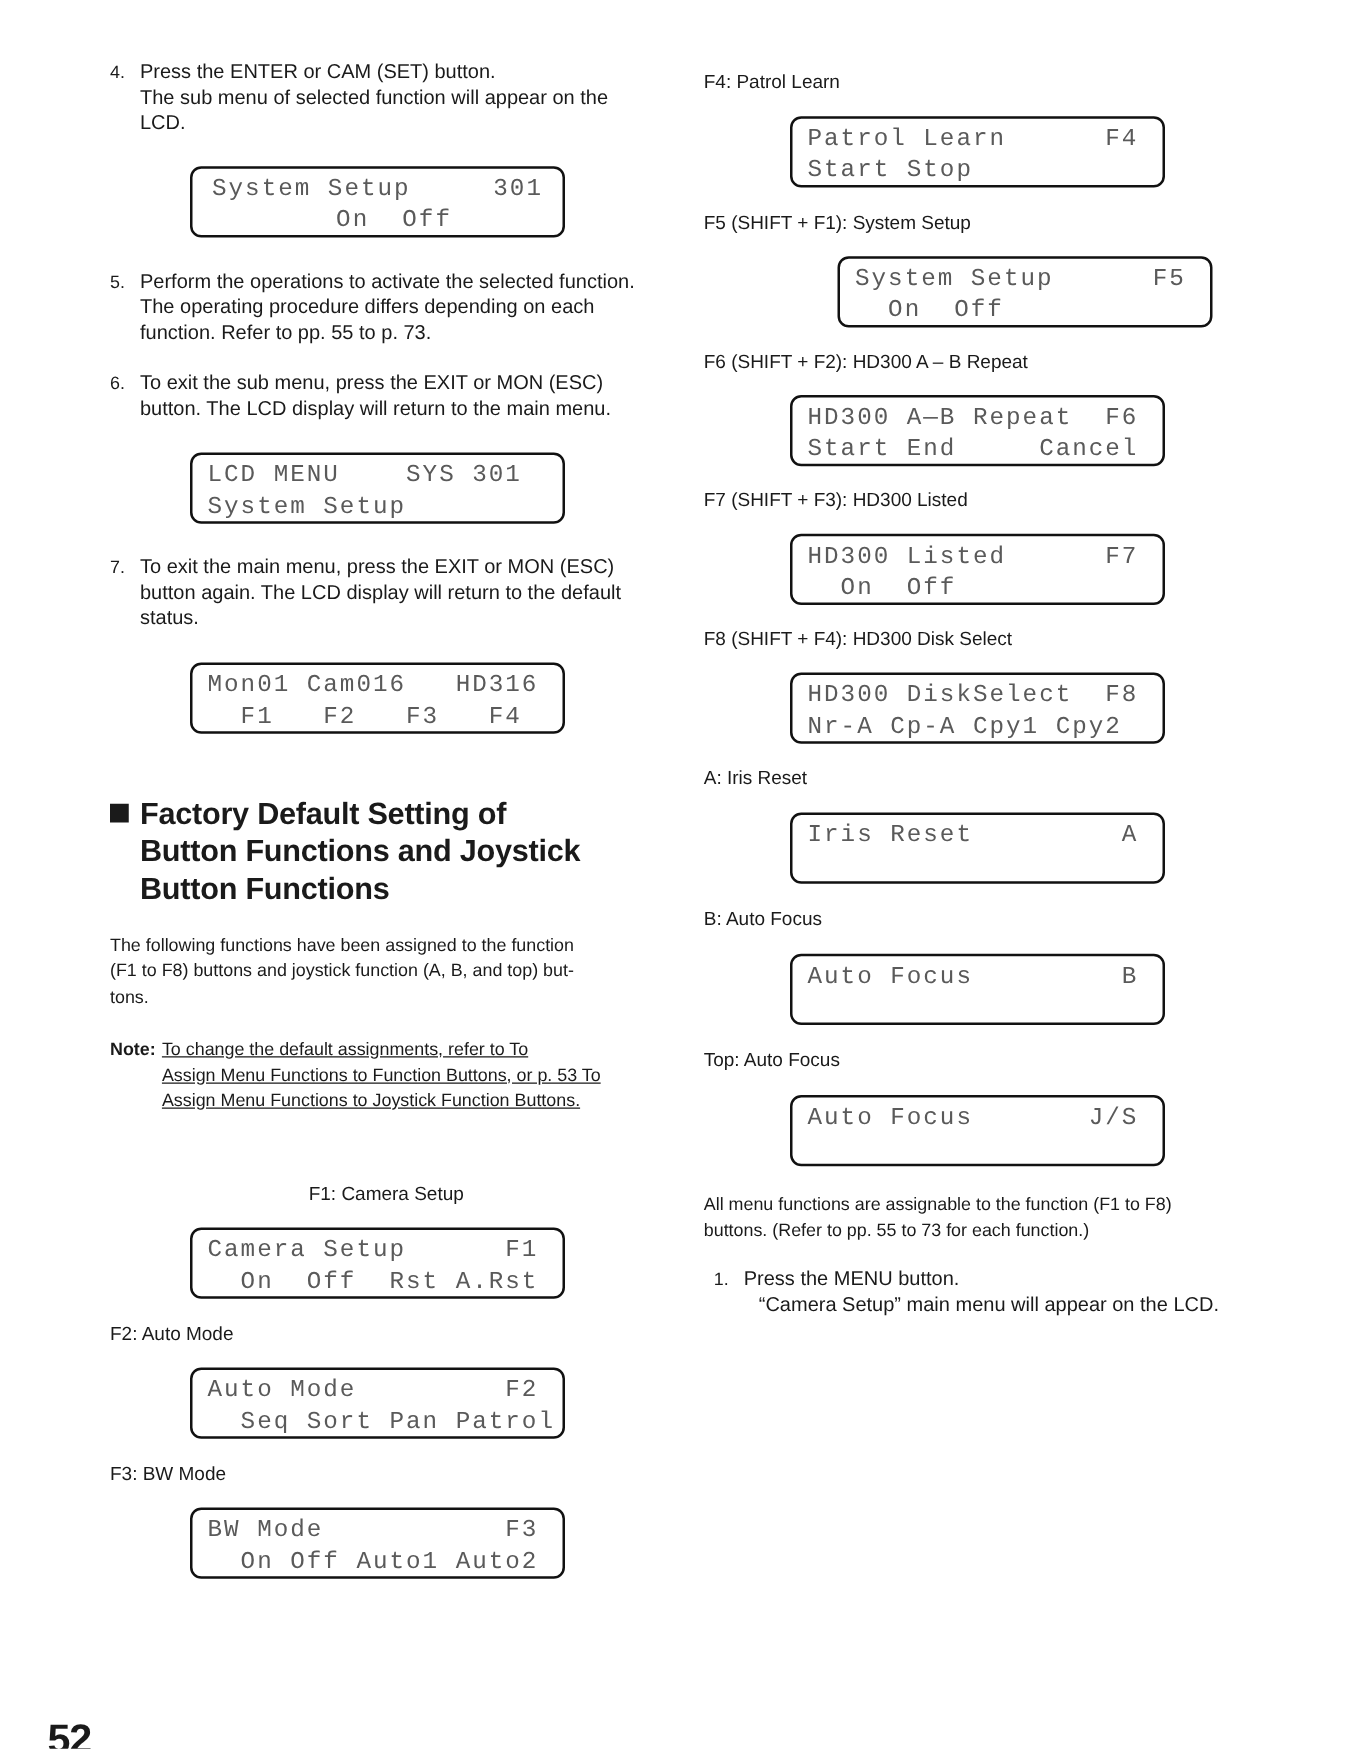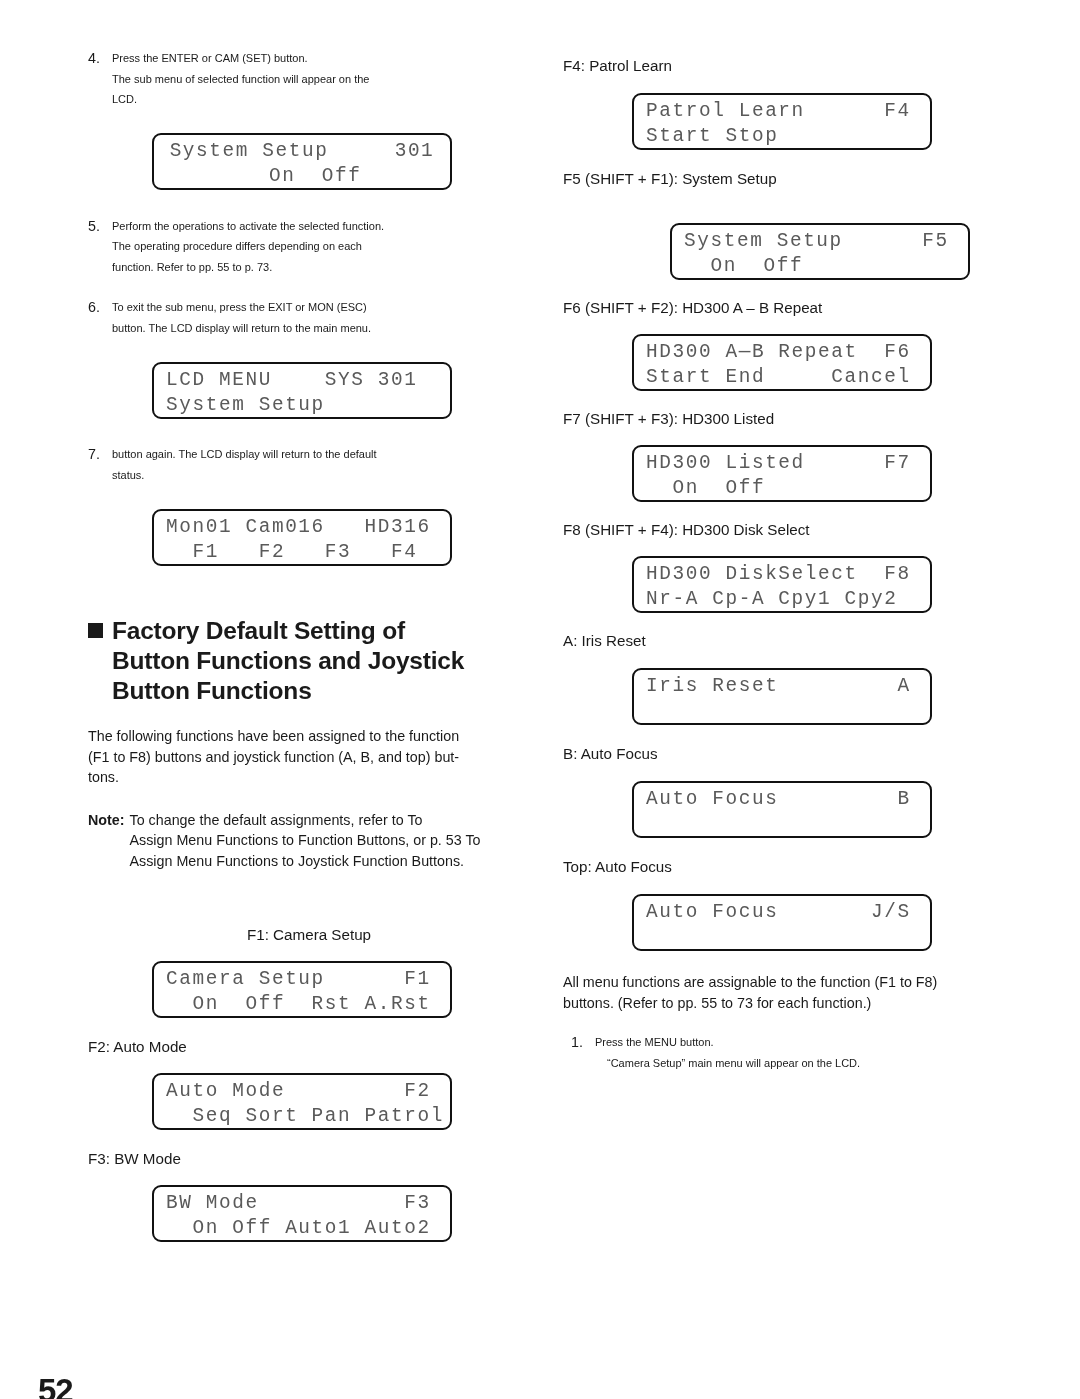--- a/index.html
+++ b/index.html
@@ -11,30 +11,30 @@
     overflow:hidden;
   }
   .page { position:relative; width:1080px; height:1399px; }
 
   .col-left  { position:absolute; left:88px;  top:48px; width:442px; }
   .col-right { position:absolute; left:563px; top:48px; width:430px; }
 
   
   .numitem { display:flex; margin-bottom:4px; }
   .numitem .num { width:24px; flex:0 0 24px; font-size:14.3px; line-height:20.5px; }
-  .numitem .body { flex:1; font-size:11px; line-height:20.5px; text-align:justify; }
+  .numitem .body { flex:1; font-size:16px; line-height:20.5px; text-align:justify; }
   .numitem .body .nj { text-align:left; }
 
   p.para { font-size:14.3px; line-height:20.5px; text-align:justify; }
   p.para .nj { text-align:left; }
 
   
   .note { display:flex; font-size:14.3px; line-height:20.5px; }
   .note .lbl { font-weight:bold; flex:0 0 auto; padding-right:5px; }
-  .note .txt { flex:1; text-align:justify; }
+  .note .txt { flex:1; text-align:justify;text-decoration:underline; }
   .note .txt .nj { text-align:left; }
 
   
   .bighead {
     font-size:24.5px; font-weight:bold; line-height:30px;
     letter-spacing:-0.2px;
   }
   .bighead .sq {
     display:inline-block; width:15px; height:15px;
     background:#1a1a1a; margin-right:9px; vertical-align:1px;
@@ -108,20 +108,21 @@
     </div>
 
     <div class="lcd-wrap-l" style="margin-top:24px;">
       <div class="lcd"><span>LCD MENU    SYS 301</span>
 <span>System Setup</span></div>
     </div>
 
     <div class="numitem" style="margin-top:25px;margin-bottom:0;">
       <div class="num">7.</div>
       <div class="body">
+        <div>To exit the main menu, press the EXIT or MON (ESC)</div>
         <div>button again. The LCD display will return to the default</div>
         <div class="nj">status.</div>
       </div>
     </div>
 
     <div class="lcd-wrap-l" style="margin-top:24px;">
       <div class="lcd"><span>Mon01 Cam016   HD316</span>
 <span>  F1   F2   F3   F4</span></div>
     </div>
 
@@ -168,21 +169,21 @@
 
   <div class="col-right">
 
     <div class="subhead" style="margin-top:8px;">F4: Patrol Learn</div>
     <div class="lcd-wrap-r" style="margin-top:17px;">
       <div class="lcd"><span>Patrol Learn      F4</span>
 <span>Start Stop</span></div>
     </div>
 
     <div class="subhead" style="margin-top:19px;">F5 (SHIFT + F1): System Setup</div>
-    <div class="lcd-wrap-r" style="margin-top:34px;padding-left:38px;">
+    <div class="lcd-wrap-r" style="margin-top:16px;padding-left:38px;">
       <div class="lcd"><span>System Setup      F5</span>
 <span>  On  Off</span></div>
     </div>
 
     <div class="subhead" style="margin-top:18px;">F6 (SHIFT + F2): HD300 A – B Repeat</div>
     <div class="lcd-wrap-r" style="margin-top:16px;">
       <div class="lcd"><span>HD300 A—B Repeat  F6</span>
 <span>Start End     Cancel</span></div>
     </div>
 

